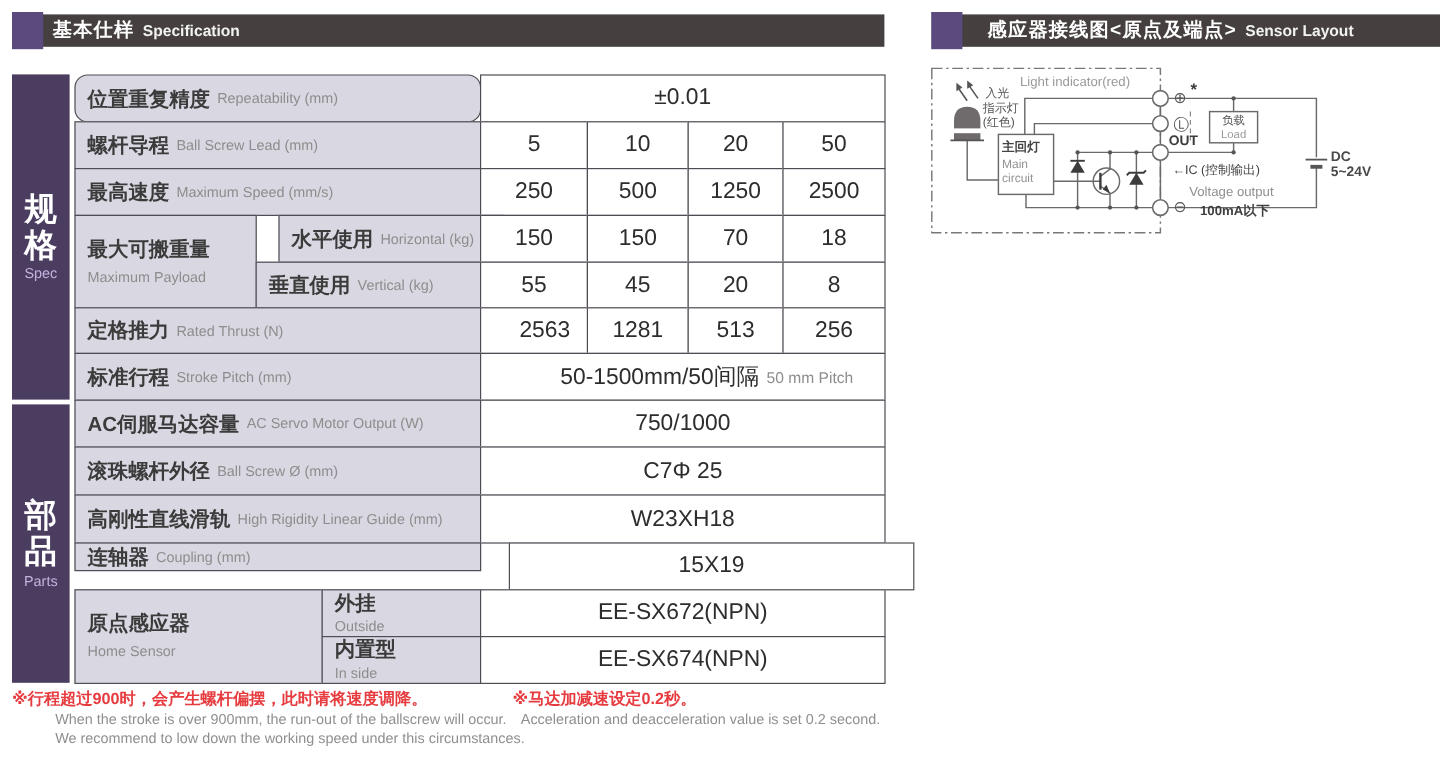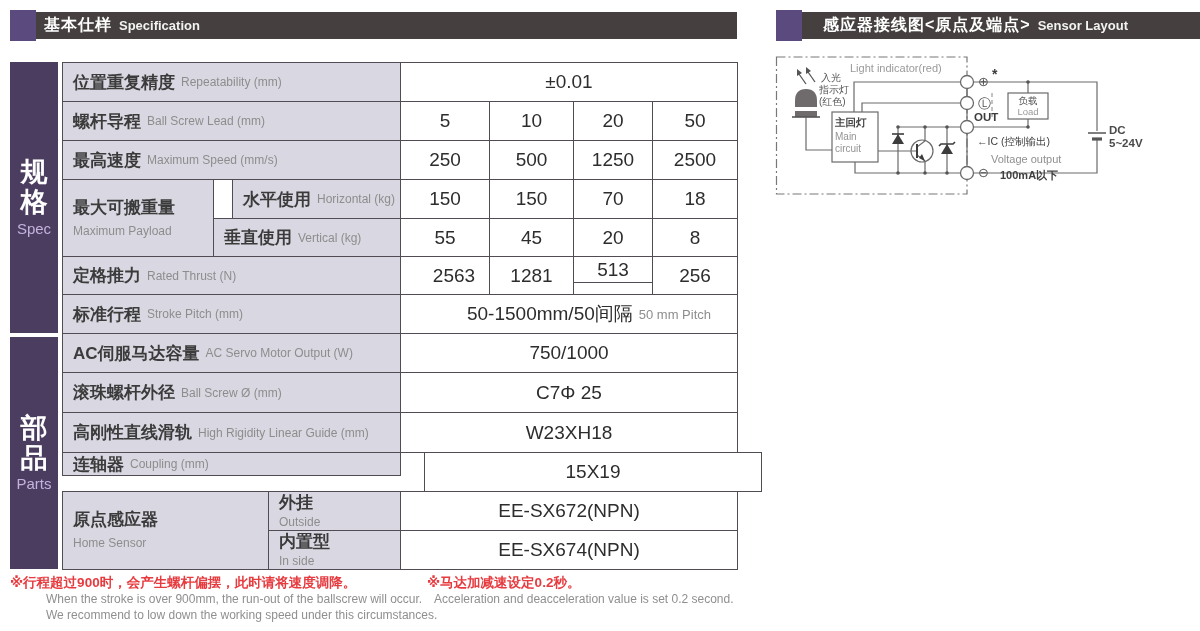--- a/index.html
+++ b/index.html
@@ -6,21 +6,21 @@
   #page{position:relative;width:1200px;height:631px;background:#fff;overflow:hidden;
         font-family:"Liberation Sans","DejaVu Sans",sans-serif;}
   
   .hbar{position:absolute;height:27px;background:#45403f;color:#fff;display:flex;align-items:center;padding-left:34px;box-sizing:border-box;gap:7px;}
   .hsq{position:absolute;width:26px;height:31px;background:#5b4a7d;z-index:2;}
   .hzh{font-size:16px;font-weight:700;letter-spacing:1px;white-space:nowrap;}
   .hen{font-size:13px;font-weight:600;color:#f2f2f2;white-space:nowrap;}
   
   .side{position:absolute;left:10px;width:48px;background:#4b3d60;display:flex;flex-direction:column;align-items:center;justify-content:center;}
   .side .cn{font-size:27px;font-weight:700;color:#fff;width:28px;word-break:break-all;line-height:1.1;text-align:center;}
-  .side .sen{font-size:15px;color:#c3b2de;margin-top:2px;}
+  .side .sen{font-size:12px;color:#c3b2de;margin-top:2px;}
   
   .cell{position:absolute;box-sizing:border-box;border:1px solid #514c54;display:flex;align-items:center;}
   .lbl{background:#d9d8e2;padding-left:10px;gap:6px;}
   .val{background:#ffffff;justify-content:center;font-size:19px;color:#2d2d2d;}
   .zh{font-size:17px;font-weight:600;color:#3b3b3b;white-space:nowrap;}
   .en{font-size:12px;color:#8d8d8d;white-space:nowrap;}
   .stack{flex-direction:column;align-items:flex-start;justify-content:center;}
   .stack .en{margin-top:2px;}
   .tight{line-height:1.05;}
   .valgray{font-size:13px;color:#8d8d8d;margin-left:6px;}
@@ -50,21 +50,21 @@
 
   <div class="side" style="top:62px;height:271px;">
     <div class="cn">规格</div>
     <div class="sen">Spec</div>
   </div>
   <div class="side" style="top:337px;height:232px;">
     <div class="cn">部品</div>
     <div class="sen">Parts</div>
   </div>
 
-  <div class="cell lbl" style="left:62px;top:62px;width:339px;height:40px;">
+  <div class="cell lbl" style="left:62px;top:62px;width:339px;height:40px;border-radius:11px;">
     <span class="zh">位置重复精度</span>
     <span class="en">Repeatability (mm)</span>
   </div>
   <div class="cell val" style="left:400px;top:62px;width:338px;height:40px;">±0.01</div>
 
   <div class="cell lbl" style="left:62px;top:101px;width:339px;height:40px;">
     <span class="zh">螺杆导程</span>
     <span class="en">Ball Screw Lead (mm)</span>
   </div>
   <div class="cell val" style="left:400px;top:101px;width:90px;height:40px;">5</div>
@@ -102,21 +102,21 @@
   <div class="cell val" style="left:489px;top:218px;width:85px;height:39px;">45</div>
   <div class="cell val" style="left:573px;top:218px;width:80px;height:39px;">20</div>
   <div class="cell val" style="left:652px;top:218px;width:86px;height:39px;">8</div>
 
   <div class="cell lbl" style="left:62px;top:256px;width:339px;height:39px;">
     <span class="zh">定格推力</span>
     <span class="en">Rated Thrust (N)</span>
   </div>
   <div class="cell val" style="left:400px;top:256px;width:108px;height:39px;">2563</div>
   <div class="cell val" style="left:489px;top:256px;width:85px;height:39px;">1281</div>
-  <div class="cell val" style="left:573px;top:256px;width:80px;height:27px;">513</div>
+  <div class="cell val" style="left:573px;top:256px;width:80px;height:39px;">513</div>
   <div class="cell val" style="left:652px;top:256px;width:86px;height:39px;">256</div>
 
   <div class="cell lbl" style="left:62px;top:294px;width:339px;height:40px;">
     <span class="zh">标准行程</span>
     <span class="en">Stroke Pitch (mm)</span>
   </div>
   <div class="cell val" style="left:400px;top:294px;width:338px;height:40px;padding-left:40px;">
     <span>50-1500mm/50间隔</span>
     <span class="valgray">50 mm Pitch</span>
   </div>

